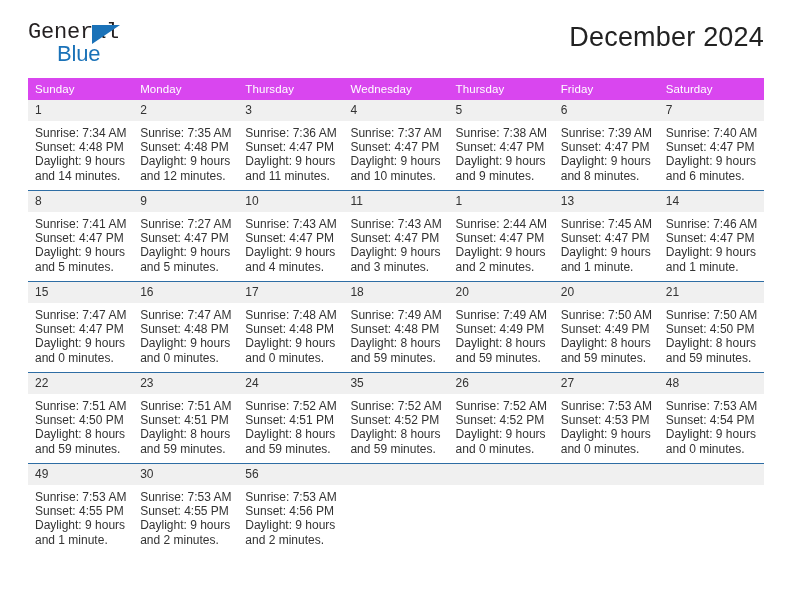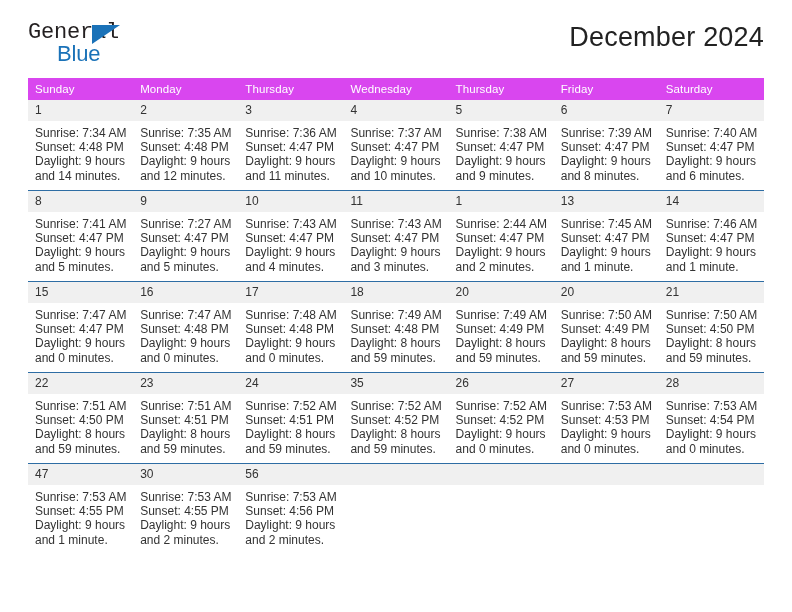--- a/index.html
+++ b/index.html
@@ -412,33 +412,33 @@
         <td>
           <div class="daynum">27</div>
           <div class="info">
             <div>Sunrise: 7:53 AM</div>
             <div>Sunset: 4:53 PM</div>
             <div>Daylight: 9 hours</div>
             <div>and 0 minutes.</div>
           </div>
         </td>
         <td>
-          <div class="daynum">28</div>
+          <div class="daynum">48</div>
           <div class="info">
             <div>Sunrise: 7:53 AM</div>
             <div>Sunset: 4:54 PM</div>
             <div>Daylight: 9 hours</div>
             <div>and 0 minutes.</div>
           </div>
         </td>
       </tr>
 
       <tr class="week">
         <td>
-          <div class="daynum">47</div>
+          <div class="daynum">49</div>
           <div class="info">
             <div>Sunrise: 7:53 AM</div>
             <div>Sunset: 4:55 PM</div>
             <div>Daylight: 9 hours</div>
             <div>and 1 minute.</div>
           </div>
         </td>
         <td>
           <div class="daynum">30</div>
           <div class="info">

